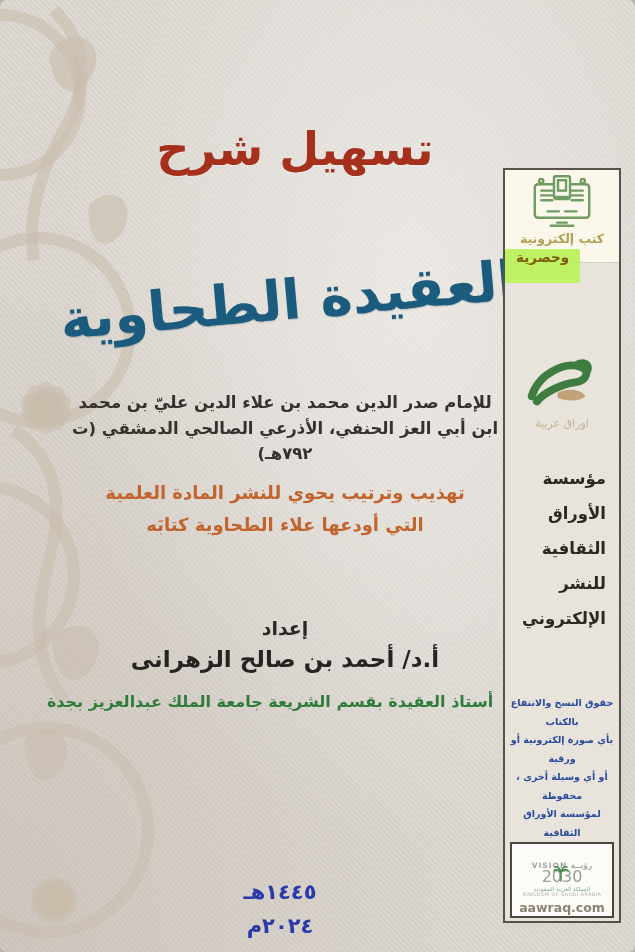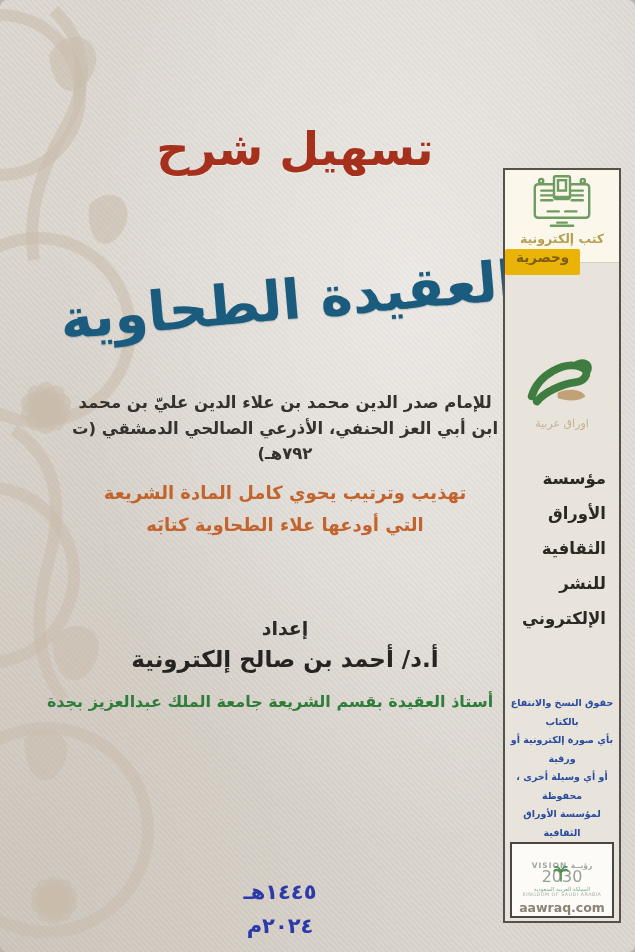--- a/index.html
+++ b/index.html
@@ -28,22 +28,22 @@
   .prep-name{top:646px;left:70px;width:430px;font-size:23px;font-weight:bold;color:#262422;}
   .prep-title{top:692px;left:40px;width:460px;font-size:16px;font-weight:bold;color:#2f7d3b;}
   .dates{top:876px;left:110px;width:340px;font-size:21px;font-weight:bold;color:#2b3aa8;line-height:1.6;}
   
   .panel{left:503px;top:168px;width:118px;height:755px;border:2px solid #56514b;
     background:#e8e3db;box-sizing:border-box;}
   .badge{position:absolute;top:0;left:0;right:0;height:93px;background:#fbf8eb;
     border-bottom:1px solid rgba(90,85,75,.25);text-align:center;padding-top:3px;box-sizing:border-box;}
   .badge-l1{font-size:12.5px;font-weight:bold;color:#b2a054;margin-top:-2px;}
   .badge-l2-row{text-align:left;margin-top:1px;}
-  .badge-l2{display:inline-block;background:#eab308;color:#7c5c10;font-size:13.5px;font-weight:bold;
-    padding:0 11px 10px 11px;border-radius:2px;}
+  .badge-l2{display:inline-block;background:#bef264;color:#7c5c10;font-size:13.5px;font-weight:bold;
+    padding:0 11px 18px 11px;border-radius:2px;}
   .awraq{position:absolute;top:188px;left:0;right:0;text-align:center;}
   .awraq-caption{font-size:11px;color:#c5b295;margin-top:1px;}
   .foundation{position:absolute;top:292px;left:4px;right:0;padding-right:13px;text-align:right;
     font-size:16.5px;font-weight:bold;color:#2b2723;line-height:2.12;}
   .copyright{position:absolute;top:524px;left:3px;right:3px;text-align:center;
     font-size:9.5px;font-weight:bold;color:#2a4c9e;line-height:1.95;}
   .vision-box{position:absolute;left:5px;right:5px;top:672px;height:76px;background:#fcfbf7;
     border:2px solid #4c463f;box-sizing:border-box;text-align:center;padding-top:17px;}
   .vision-line{font-size:7.5px;font-weight:bold;color:#a0a8a0;letter-spacing:1px;}
   .vision-line .ar{letter-spacing:0;}
@@ -93,26 +93,26 @@
   <div class="abs supertitle ctr rtl">تسهيل شرح</div>
 
   <div class="abs main-title ctr rtl">العقيدة الطحاوية</div>
 
   <div class="abs author ctr rtl">
     <div>للإمام صدر الدين محمد بن علاء الدين عليّ بن محمد</div>
     <div>ابن أبي العز الحنفي، الأذرعي الصالحي الدمشقي (ت ٧٩٢هـ)</div>
   </div>
 
   <div class="abs subtitle ctr rtl">
-    <div>تهذيب وترتيب يحوي كامل المادة الشريعة</div>
+    <div>تهذيب وترتيب يحوي للنشر المادة العلمية</div>
     <div>التي أودعها علاء الطحاوية كتابَه</div>
   </div>
 
   <div class="abs prep-label ctr rtl">إعداد</div>
-  <div class="abs prep-name ctr rtl">أ.د/ أحمد بن صالح إلكترونية</div>
+  <div class="abs prep-name ctr rtl">أ.د/ أحمد بن صالح الزهرانى</div>
   <div class="abs prep-title ctr rtl">أستاذ العقيدة بقسم الشريعة جامعة الملك عبدالعزيز  بجدة</div>
 
   <div class="abs dates ctr rtl">
     <div>١٤٤٥هـ</div>
     <div>٢٠٢٤م</div>
   </div>
 
   <div class="abs panel">
 
     <div class="badge">

